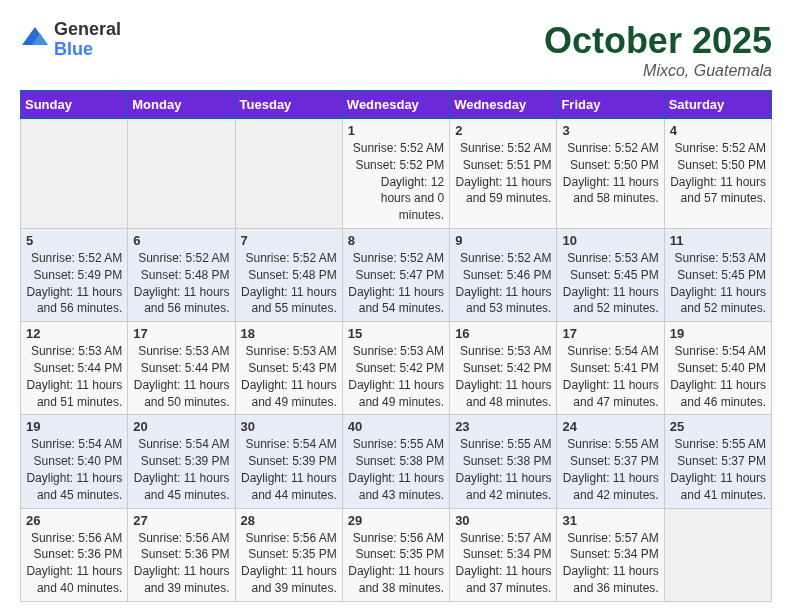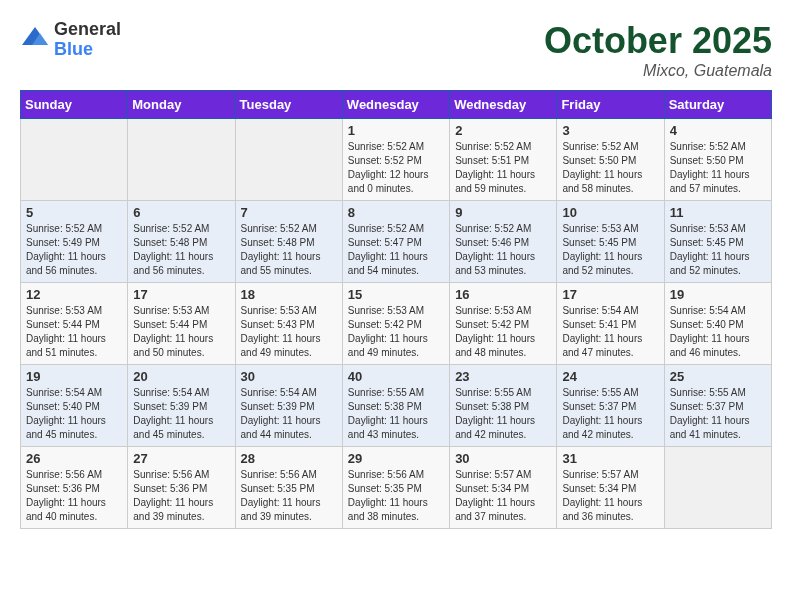--- a/index.html
+++ b/index.html
@@ -83,23 +83,24 @@
     .calendar tr:nth-child(even) td {
       background-color: #e8eef7;
     }
     .day-number {
       font-weight: bold;
       font-size: 13px;
       display: block;
       margin-bottom: 2px;
     }
     .day-info {
-      font-size: 10px;
+      font-size: 12px;
       line-height: 1.4;
       color: #333;
+      text-align: right;
     }
     .empty-cell {
       background-color: #f0f0f0 !important;
     }
   </style>
 </head>
 <body>
 
 <div class="header">
   <div class="logo">

